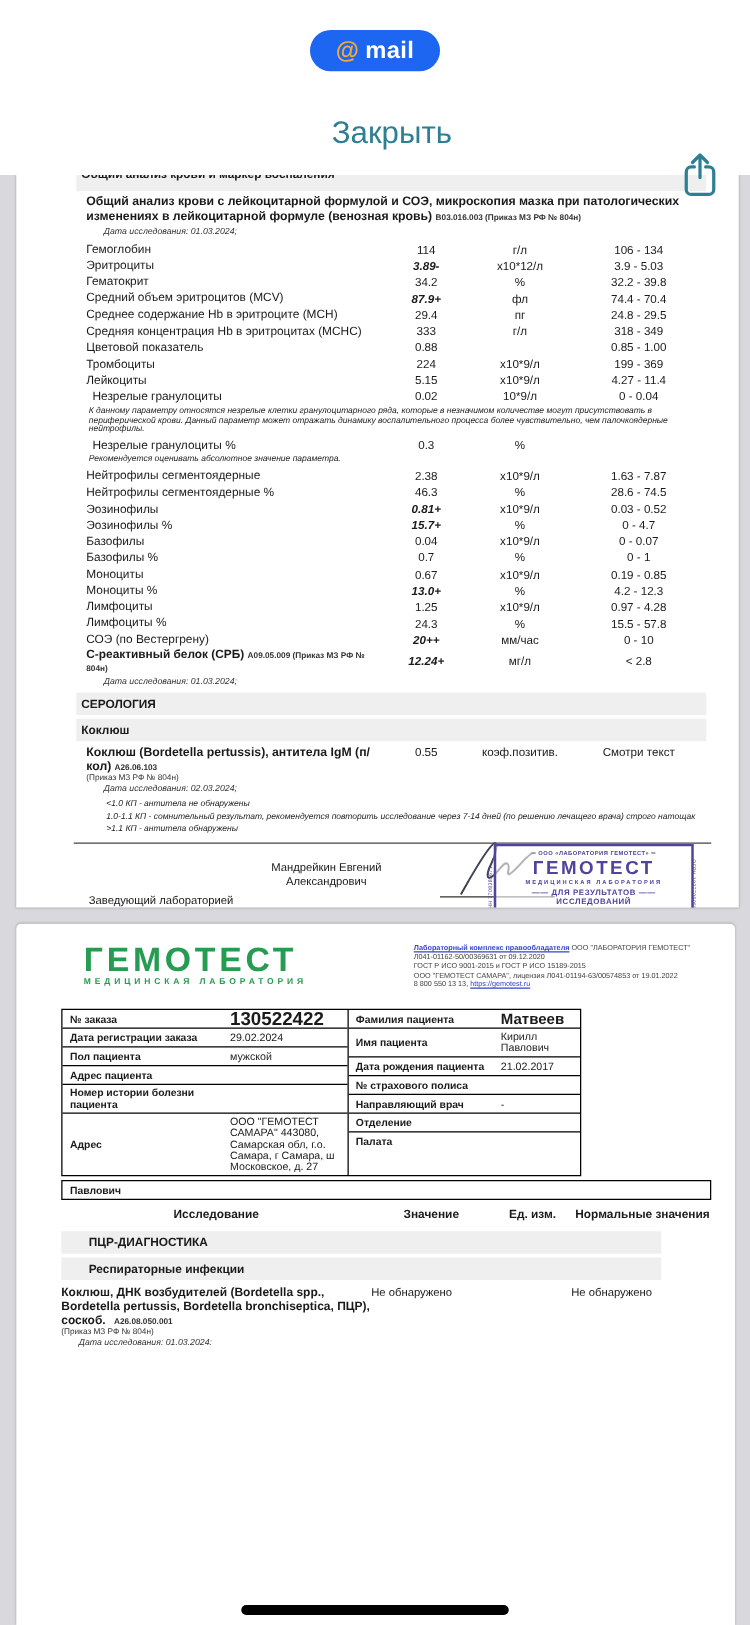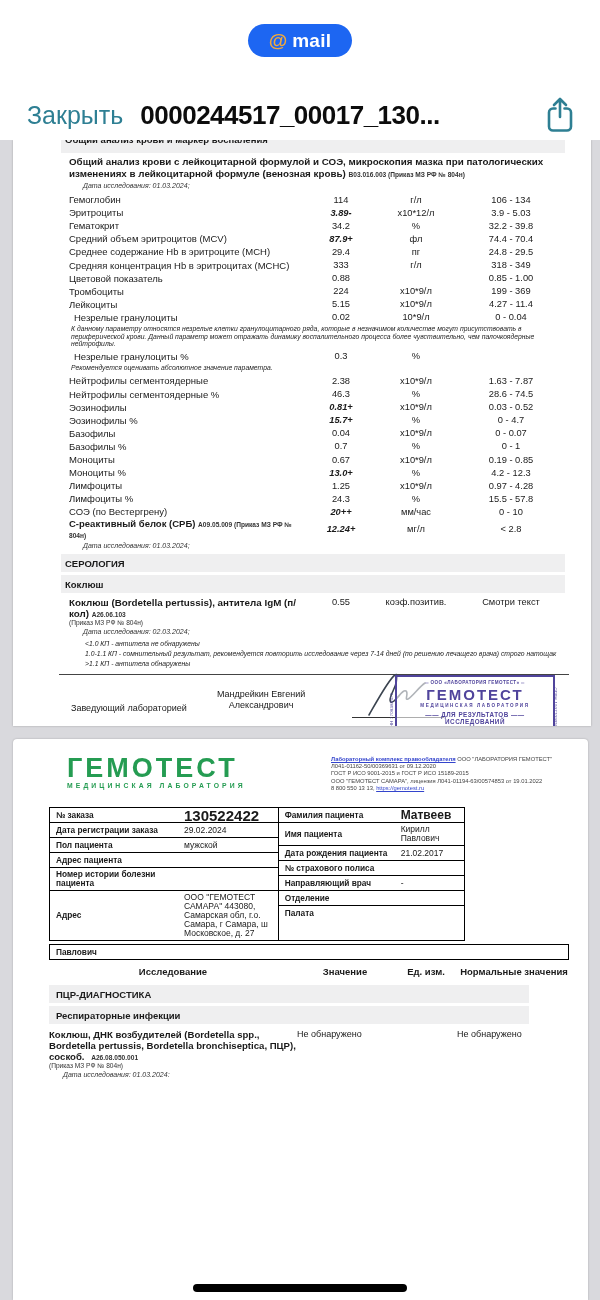--- a/index.html
+++ b/index.html
@@ -5,21 +5,21 @@
   * { margin:0; padding:0; box-sizing:border-box; }
   html,body { width:600px; height:1300px; }
   body { font-family:"Liberation Sans", sans-serif; background:#fff; position:relative; overflow:hidden; }
 
   
   .app-top { position:absolute; top:0; left:0; width:600px; height:140px; background:#fff; z-index:5; }
   .mail-pill { position:absolute; top:24px; left:248px; width:104px; height:33px; background:#1d66f2;
                border-radius:17px; display:flex; align-items:center; justify-content:center; gap:5px; }
   .mail-at { color:#f2a93c; font-size:19px; font-weight:bold; line-height:1; }
   .mail-word { color:#fff; font-size:19px; font-weight:bold; letter-spacing:.3px; }
-  .navbar { position:absolute; top:92px; left:0; width:600px; height:46px; display:flex; align-items:center; }
+  .navbar { position:absolute; top:92px; left:0; width:600px; height:46px; display:flex; align-items:center;flex-direction:column; }
   .close-btn { color:#2e7f93; font-size:25px; margin-left:27px; white-space:nowrap; }
   .doc-title { color:#0c0c0c; font-size:26px; font-weight:bold; margin-left:17px; letter-spacing:-.5px;
                white-space:nowrap; overflow:hidden; max-width:390px;text-align:center; }
   .share-btn { margin-left:auto; margin-right:24px; width:32px; height:38px; }
 
   
   .viewport { position:absolute; top:140px; left:0; width:600px; height:1160px; background:#d9d9dd; overflow:hidden; }
   .sheet { background:#fff; box-shadow:0 0 2px rgba(0,0,0,.25); }
   .page1 { position:absolute; top:0; left:13px; width:578px; height:586px; overflow:hidden;
            padding:0 28px 0 56px; font-size:9.5px; color:#1a1a1a; }
@@ -38,21 +38,21 @@
   .rowgrid .r-val, .rowgrid .r-unit, .rowgrid .r-rng { text-align:center; font-size:9.3px; }
   .abn { font-weight:bold; font-style:italic; }
   .ind { padding-left:5px; }
   .nbold > span:first-child { font-weight:bold; }
   .note { font-style:italic; font-size:6.8px; line-height:7.6px; color:#222; margin:1px 0 2px 2px; }
   .sero-row { display:grid; grid-template-columns:1fr 64px 86px 104px; margin-top:4px; }
   .sero-name { font-weight:bold; font-size:9.8px; }
   .sero-row .c { text-align:center; font-size:9.3px; align-self:start; }
   .hr { border-top:1.6px solid #444; margin:7px -6px 0 -10px; }
   .sigzone { position:relative; height:64px; margin-top:2px; }
-  .sig-role { position:absolute; left:2px; top:26px; font-size:9px; }
+  .sig-role { position:absolute; left:2px; top:38px; font-size:9px; }
   .sig-name { position:absolute; left:148px; top:12px; font-size:9px; text-align:center; line-height:11px; }
   .sig-scrawl { position:absolute; left:290px; top:-6px; }
   .sig-line { position:absolute; left:283px; top:40px; width:92px; border-top:1.4px solid #333; }
   .stamp { position:absolute; right:8px; top:-2px; width:160px; height:70px; border:2px solid #50449c;
            color:#50449c; text-align:center; padding-top:3px; background:rgba(255,255,255,.6); }
   .stamp .s-top { font-size:4.6px; font-weight:bold; letter-spacing:.4px; }
   .stamp .s-big { font-size:15px; font-weight:bold; letter-spacing:2px; margin-top:1px; }
   .stamp .s-sub { font-size:4.6px; font-weight:bold; letter-spacing:1.6px; }
   .stamp .s-mid { font-size:6.3px; font-weight:bold; margin-top:3px; letter-spacing:.5px; }
   .stamp .s-left, .stamp .s-right { position:absolute; top:32px; font-size:4.2px; letter-spacing:.3px; white-space:nowrap; }
@@ -72,21 +72,21 @@
   .ot-row { display:flex; border-bottom:1px solid #000; padding:2px 4px 2px 6px; min-height:15px; align-items:center; }
   .ot-left .ot-row:last-child, .ot-right .ot-row:last-child { border-bottom:none; }
   .ot-l { font-weight:bold; font-size:8.3px; width:128px; flex:none; line-height:9px; }
   .ot-right .ot-l { width:116px; }
   .ot-v { font-size:8.5px; line-height:9px; }
   .bigval { font-size:15px; font-weight:bold; }
   .bigval2 { font-size:12px; font-weight:bold; }
   .diagbox { border:1.8px solid #000; width:520px; margin-top:3px; padding:2px 6px; font-weight:bold; font-size:8.3px; min-height:15px; }
   .colheads { display:grid; grid-template-columns:1fr 96px 66px 110px; margin-top:6px; width:520px; }
   .colheads div { font-weight:bold; font-size:9.5px; text-align:center; line-height:11px; }
-  .band2 { background:#efeff0; font-weight:bold; font-size:9.5px; padding:4px 0 3px 7px; width:480px; }
+  .band2 { background:#efeff0; font-weight:bold; font-size:9.5px; padding:4px 0 3px 22px; width:480px; }
   .pcr-row { display:grid; grid-template-columns:1fr 100px 60px 112px; width:520px; margin-top:5px; }
   .pcr-name { font-weight:bold; font-size:9.6px; line-height:11px; padding-right:4px; }
   .pcr-row .c { text-align:left; font-size:9px; align-self:start; }
   .home-bar { position:absolute; left:193px; top:1284px; width:214px; height:8px; border-radius:4px; background:#000; z-index:9; }
 </style>
 </head>
 <body>
 
 <div class="app-top">
   <div class="mail-pill">

